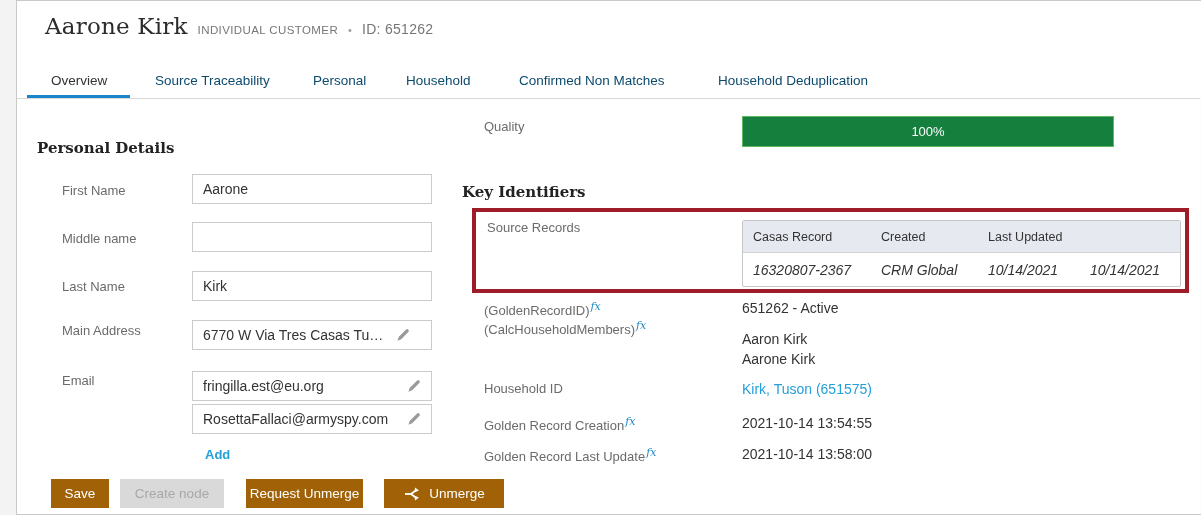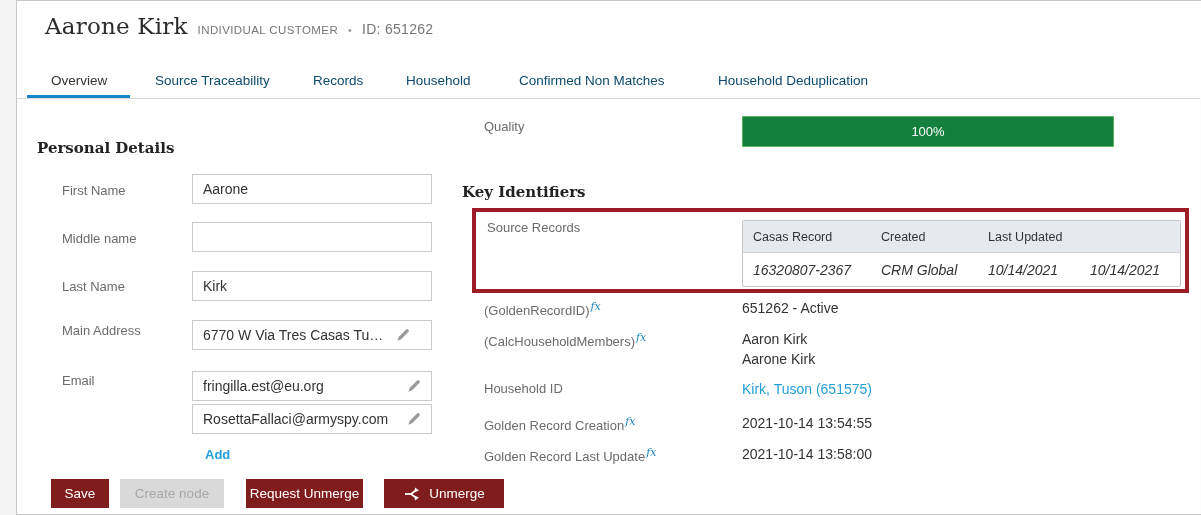--- a/index.html
+++ b/index.html
@@ -45,21 +45,21 @@
     padding:0 8px 0 10px;
   }
   .ibox .val { flex:1; font-size:14px; color:#333; white-space:nowrap; overflow:hidden; text-overflow:ellipsis; }
   .ibox .val.addr { max-width:185px; }
   .pencil { width:18px; height:18px; flex:0 0 auto; margin-left:6px; cursor:pointer; }
   .add-link { position:absolute; left:188px; top:446px; font-size:13px; font-weight:700; color:#239fda; cursor:pointer; }
 
   
   .btn {
     position:absolute; top:478px; height:29px; border:none; color:#fff;
-    background:#7f1d1d; font-family:"Liberation Sans", sans-serif; font-size:13.5px;
+    background:#a16207; font-family:"Liberation Sans", sans-serif; font-size:13.5px;
     display:flex; align-items:center; justify-content:center; cursor:pointer; gap:8px;
   }
   .btn.disabled { background:#d9d9d9; color:#a8a8a8; cursor:default; }
 
   
   .rlabel { position:absolute; left:467px; font-size:13px; color:#6b6b6b; white-space:nowrap; }
   .rvalue { position:absolute; left:725px; font-size:14px; color:#333; white-space:nowrap; }
   .rvalue.link { color:#239fda; cursor:pointer; }
   .fx { font-family:"DejaVu Serif", serif; font-style:italic; font-size:11px; color:#1e88c5; vertical-align:super; margin-left:1px; }
 
@@ -91,21 +91,21 @@
 
   <div class="hdr">
     <span class="hdr-name">Aarone Kirk</span>
     <span class="hdr-type">INDIVIDUAL CUSTOMER</span>
     <span class="hdr-dot">•</span>
     <span class="hdr-id">ID: 651262</span>
   </div>
 
   <div class="tab active" style="left:34px">Overview</div>
   <div class="tab" style="left:138px">Source Traceability</div>
-  <div class="tab" style="left:296px">Records</div>
+  <div class="tab" style="left:296px">Personal</div>
   <div class="tab" style="left:389px">Household</div>
   <div class="tab" style="left:502px">Confirmed Non Matches</div>
   <div class="tab" style="left:701px">Household Deduplication</div>
   <div class="tab-underline"></div>
   <div class="tabline"></div>
 
   <div class="sb-track"></div>
   <svg class="sb-up" viewBox="0 0 12 12">
     <polyline points="2,8 6,3 10,8" fill="none" stroke="#555" stroke-width="1.6"></polyline>
   </svg>
@@ -182,21 +182,21 @@
     </div>
   </div>
 
   <div class="annotation"></div>
 
   <div class="rlabel" style="top:299px">
     <span>(GoldenRecordID)</span><sup class="fx">fx</sup>
   </div>
   <div class="rvalue" style="top:299px">651262 - Active</div>
 
-  <div class="rlabel" style="top:330px">
+  <div class="rlabel" style="top:318px">
     <span>(CalcHouseholdMembers)</span><sup class="fx">fx</sup>
   </div>
   <div class="rvalue" style="top:330px">Aaron Kirk</div>
   <div class="rvalue" style="top:350px">Aarone Kirk</div>
 
   <div class="rlabel" style="top:380px">Household ID</div>
   <div class="rvalue link" style="top:380px">Kirk, Tuson (651575)</div>
 
   <div class="rlabel" style="top:414px">
     <span>Golden Record Creation</span><sup class="fx">fx</sup>

